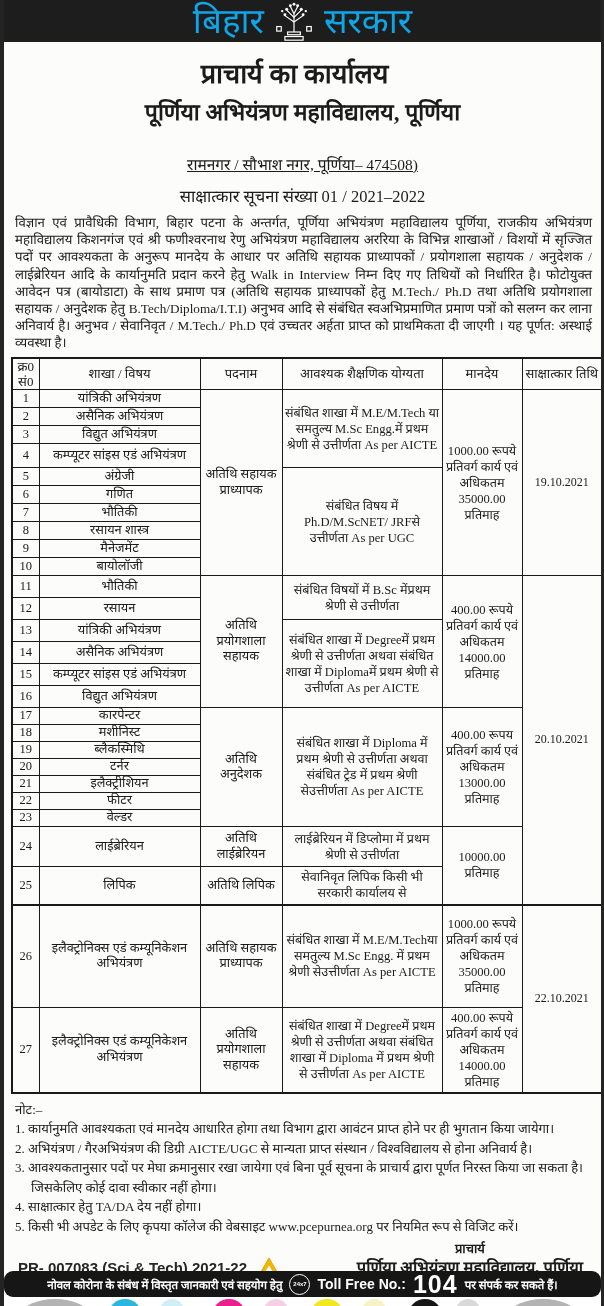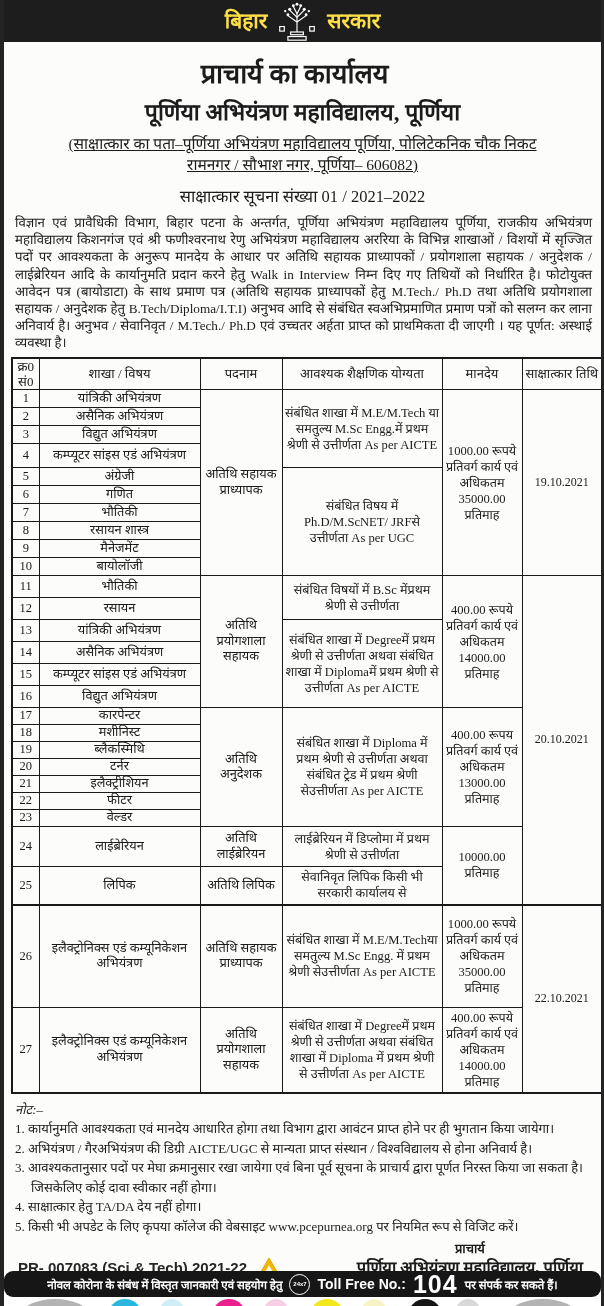--- a/index.html
+++ b/index.html
@@ -1,21 +1,21 @@
 <!DOCTYPE html>
 <html><head>
 <meta charset="utf-8">
 <style>
   html,body{margin:0;padding:0;background:#e8e8e6;}
   .page{position:relative;width:604px;height:1306px;margin:0 auto;background:#fcfcfa;
         color:#1b1b1b;font-family:"Liberation Serif",serif;overflow:hidden;
         border-left:4px solid #242424;border-right:3px solid #242424;box-sizing:border-box;}
   
   .gov-bar{height:42px;background:#1d1d1d;display:flex;align-items:center;justify-content:center;gap:10px;}
-  .gov-bar .gov-word{color:#fde047;font-weight:bold;font-size:21px;line-height:1;}
+  .gov-bar .gov-word{color:#0ea5e9;font-weight:normal;font-size:35px;line-height:1;}
   .emblem{width:40px;height:40px;margin-top:2px;}
   
   .masthead{text-align:center;}
   .office-title{font-size:27px;font-weight:bold;margin:12px 16px 2px 0;}
   .college-title{font-size:23px;font-weight:bold;margin:4px 0 6px 0;}
   .address{font-size:15.5px;line-height:21px;margin:4px 18px 0 18px;}
   .address .u{text-decoration:underline;}
   .notice-no{font-size:16.5px;margin:9px 0 2px 0;}
   
   .intro{font-size:13.2px;line-height:17.2px;text-align:justify;margin:7px 9px 5px 11px;}
@@ -27,21 +27,21 @@
   th{font-size:13px;line-height:15px;}
   td{font-size:12.8px;line-height:15.5px;}
   td.sn{font-size:12.5px;}
   td.qual,td.pay{font-size:12.6px;line-height:16px;}
   td.date{font-size:12px;}
   tr.hh{height:32px;} .h18{height:18px;} .h24{height:24px;} .h22{height:22px;}
   .h17{height:17px;} .h40{height:40px;} .h38{height:38px;} .h103{height:103px;} .h85{height:85px;}
   tr.sect td{border-top-width:2.2px;}
   
   .notes{margin:6px 8px 0 11px;font-size:13px;line-height:19.5px;}
-  .notes .nh{margin:0;font-style:italic;}
+  .notes .nh{margin:0;}
   .notes p{margin:0 0 0 0;padding-left:16px;text-indent:-16px;}
   
   .sig-row{display:flex;justify-content:space-between;align-items:flex-end;margin:4px 18px 0 14px;}
   .pr-left{display:flex;align-items:center;gap:10px;font-family:"Liberation Sans",sans-serif;
            font-weight:bold;font-size:15px;color:#262626;}
   .sig-right{text-align:center;font-weight:bold;}
   .sig-title{font-size:13px;line-height:18px;}
   .sig-org{font-size:16.5px;line-height:20px;}
   .tri{width:24px;height:21px;}
   
@@ -86,22 +86,22 @@
           <circle cx="35" cy="10" r="1.3"></circle>
       </g>
     </svg>
     <span class="gov-word">सरकार</span>
   </div>
 
   <div class="masthead">
     <div class="office-title">प्राचार्य का कार्यालय</div>
     <div class="college-title">पूर्णिया अभियंत्रण महाविद्यालय, पूर्णिया</div>
     <div class="address">
-      <span class="u">(साक्षात्कार का पता–पूर्णिया अभियंत्रण महाविद्यालय पूर्णिया, पोलिटेकनिक चौक निकट</span><br>
-      <span class="u">रामनगर / सौभाश नगर, पूर्णिया– 606082)</span>
+      <br>
+      <span class="u">रामनगर / सौभाश नगर, पूर्णिया– 474508)</span>
     </div>
     <div class="notice-no">साक्षात्कार सूचना संख्या 01  / 2021–2022</div>
   </div>
 
   <p class="intro">विज्ञान एवं प्रावैधिकी विभाग, बिहार पटना के अन्तर्गत, पूर्णिया अभियंत्रण महाविद्यालय पूर्णिया, राजकीय अभियंत्रण महाविद्यालय किशनगंज एवं श्री फणीश्वरनाथ रेणु अभियंत्रण महाविद्यालय अररिया के विभिन्न शाखाओं / विशयों में सृज्जित पदों पर आवश्यकता के अनुरूप मानदेय के आधार पर अतिथि सहायक प्राध्यापकों / प्रयोगशाला सहायक / अनुदेशक / लाईब्रेरियन आदि के कार्यानुमति प्रदान करने हेतु Walk in Interview निम्न दिए गए तिथियों को निर्धारित है। फोटोयुक्त आवेदन पत्र (बायोडाटा) के साथ प्रमाण पत्र (अतिथि सहायक प्राध्यापकों हेतु M.Tech./ Ph.D तथा अतिथि प्रयोगशाला सहायक / अनुदेशक हेतु B.Tech/Diploma/I.T.I) अनुभव आदि से संबंधित स्वअभिप्रमाणित प्रमाण पत्रों को सलग्न कर लाना अनिवार्य है। अनुभव  /  सेवानिवृत / M.Tech./ Ph.D एवं उच्चतर अर्हता प्राप्त को प्राथमिकता दी जाएगी । यह पूर्णत: अस्थाई व्यवस्था है।</p>
 
   <table class="sched">
     <colgroup>
         <col style="width:27px">
         <col style="width:161px">

